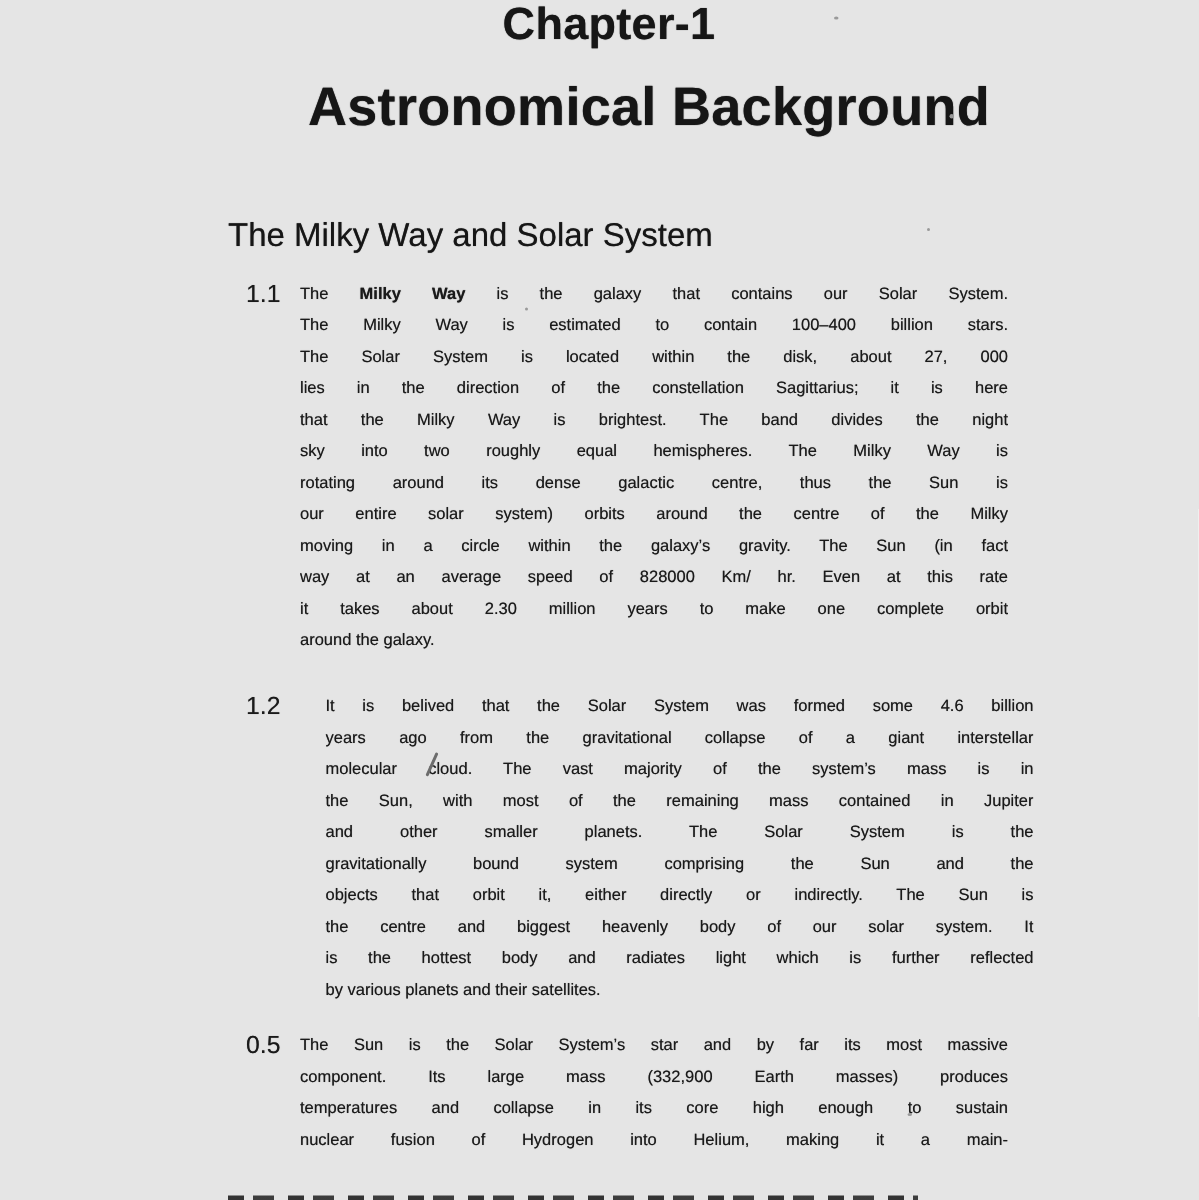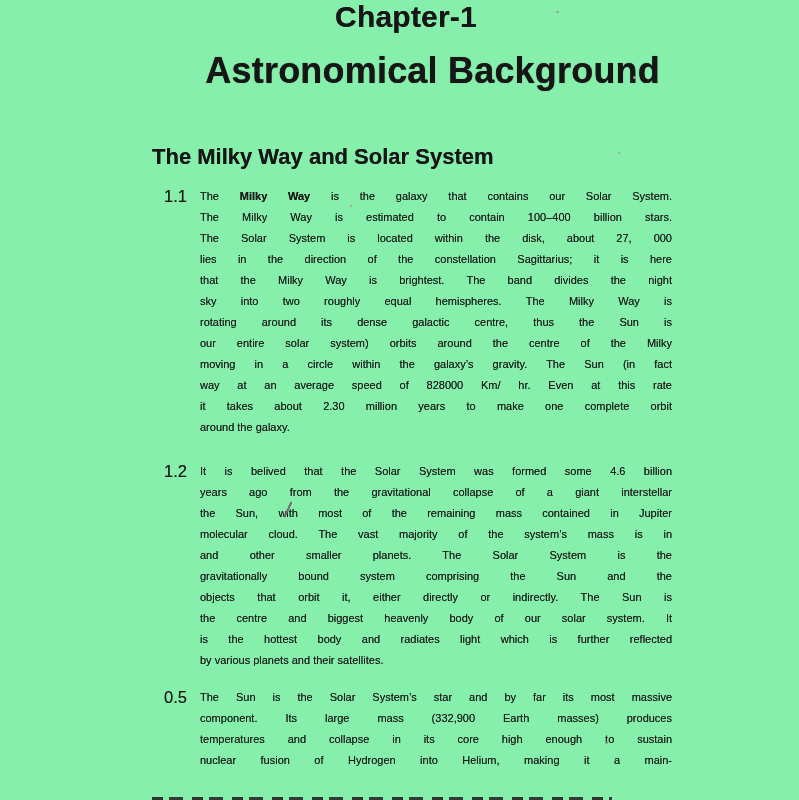--- a/index.html
+++ b/index.html
@@ -5,21 +5,21 @@
   html, body { margin: 0; padding: 0; }
   body {
     width: 799px; height: 800px;
     background: #ffffff;
     font-family: "Liberation Sans", "DejaVu Sans", sans-serif;
     overflow: hidden;
   }
   .page {
     position: relative;
     width: 799px; height: 800px;
-    background: #86efac;
+    background: #e5e5e5;
     color: #161616;
     overflow: hidden;
   }
   .content {
     position: absolute;
     left: 152px; top: 0;
     width: 508px;
   }
   .chapter-label {
     margin: 0;
@@ -36,30 +36,30 @@
     line-height: 42px;
     font-weight: 700;
     text-align: right;
     letter-spacing: 0.2px;
     text-shadow: 0 0 0.7px rgba(0,0,0,0.8);
   }
   .section-heading {
     margin: 52px 0 0 0;
     font-size: 22px;
     line-height: 26px;
-    font-weight: 700;
+    font-weight: 400;
     text-align: left;
     text-shadow: 0 0 0.5px rgba(0,0,0,0.7);
   }
   .paragraph-list { margin-top: 16px; margin-left: 12px; }
   .para {
     display: grid;
     grid-template-columns: 36px 472px;
   }
-  .para + .para.gap-medium { margin-top: 23px; }
+  .para + .para.gap-medium { margin-top: 23px; gap: 17px; }
   .para + .para.gap-small  { margin-top: 16px; }
   .para-num {
     font-size: 16.5px;
     line-height: 21px;
     color: #1a1a1a;
     text-shadow: 0 0 0.45px rgba(0,0,0,0.6);
   }
   .para-body {
     font-size: 11px;
     color: #1a1a1a;
@@ -131,22 +131,22 @@
             <div class="line">way at an average speed of 828000 Km/ hr. Even at this rate</div>
             <div class="line">it takes about 2.30 million years to make one complete orbit</div>
             <div class="line line-final">around the galaxy.</div>
           </div>
         </div>
         <div class="para gap-medium">
           <div class="para-num">1.2</div>
           <div class="para-body">
             <div class="line">It is belived that the Solar System was formed some 4.6 billion</div>
             <div class="line">years ago from the gravitational collapse of a giant interstellar</div>
+            <div class="line">molecular cloud. The vast majority of the system’s mass is in</div>
             <div class="line">the Sun, with most of the remaining mass contained in Jupiter</div>
-            <div class="line">molecular cloud. The vast majority of the system’s mass is in</div>
             <div class="line">and other smaller planets. The Solar System is the</div>
             <div class="line">gravitationally bound system comprising the Sun and the</div>
             <div class="line">objects that orbit it, either directly or indirectly. The Sun is</div>
             <div class="line">the centre and biggest heavenly body of our solar system. It</div>
             <div class="line">is the hottest body and radiates light which is further reflected</div>
             <div class="line line-final">by various planets and their satellites.</div>
           </div>
         </div>
         <div class="para gap-small">
           <div class="para-num">0.5</div>

